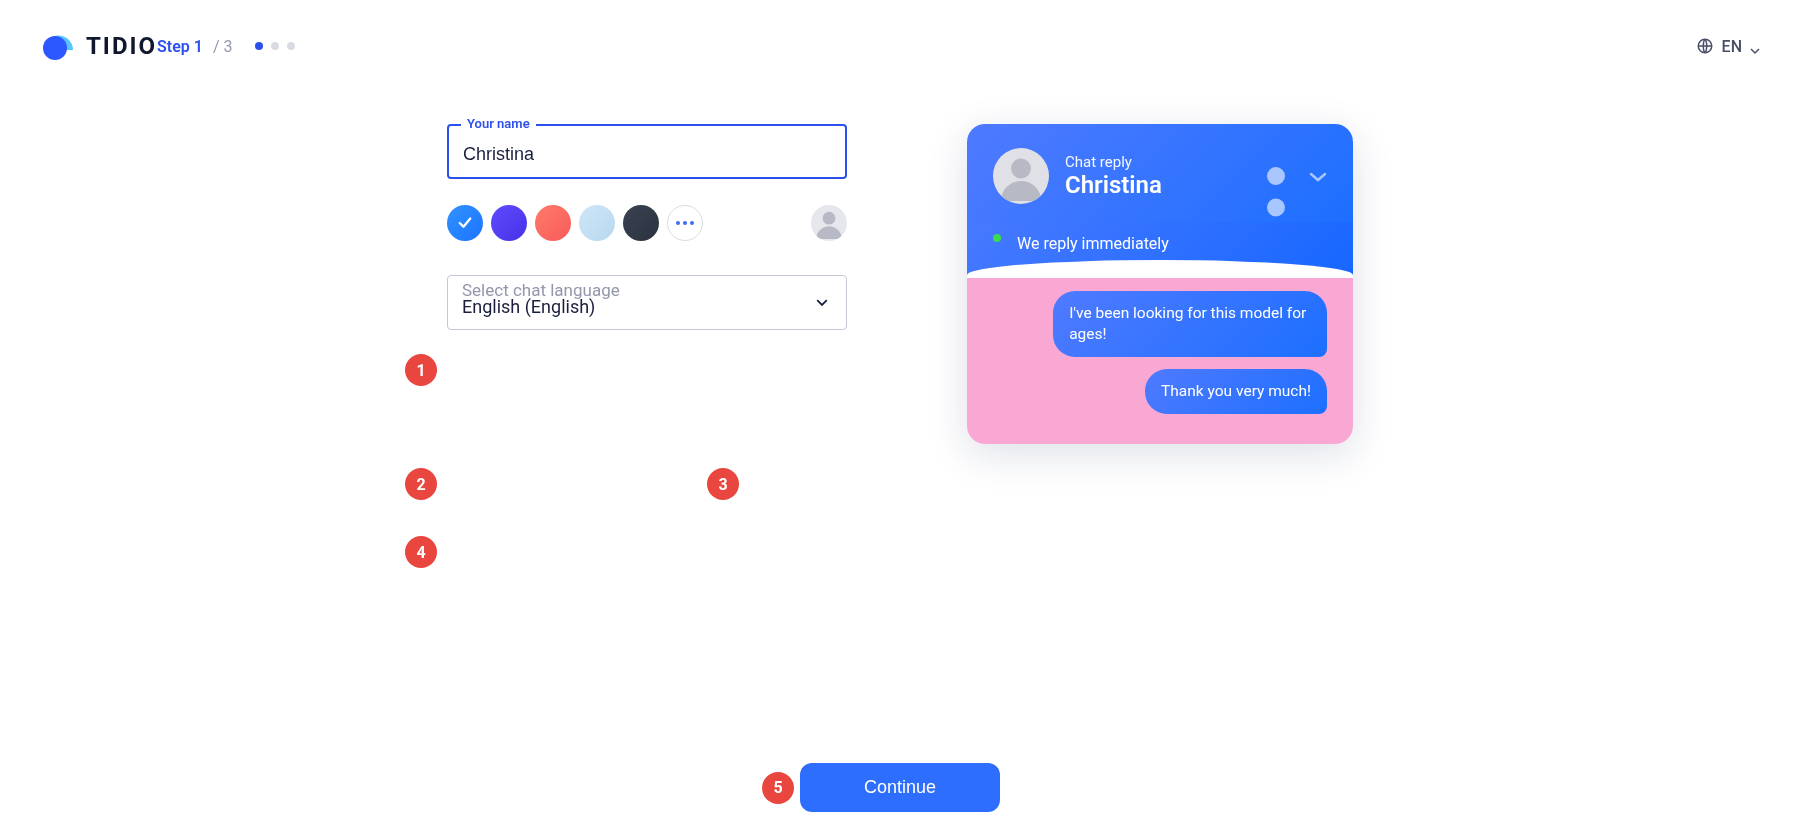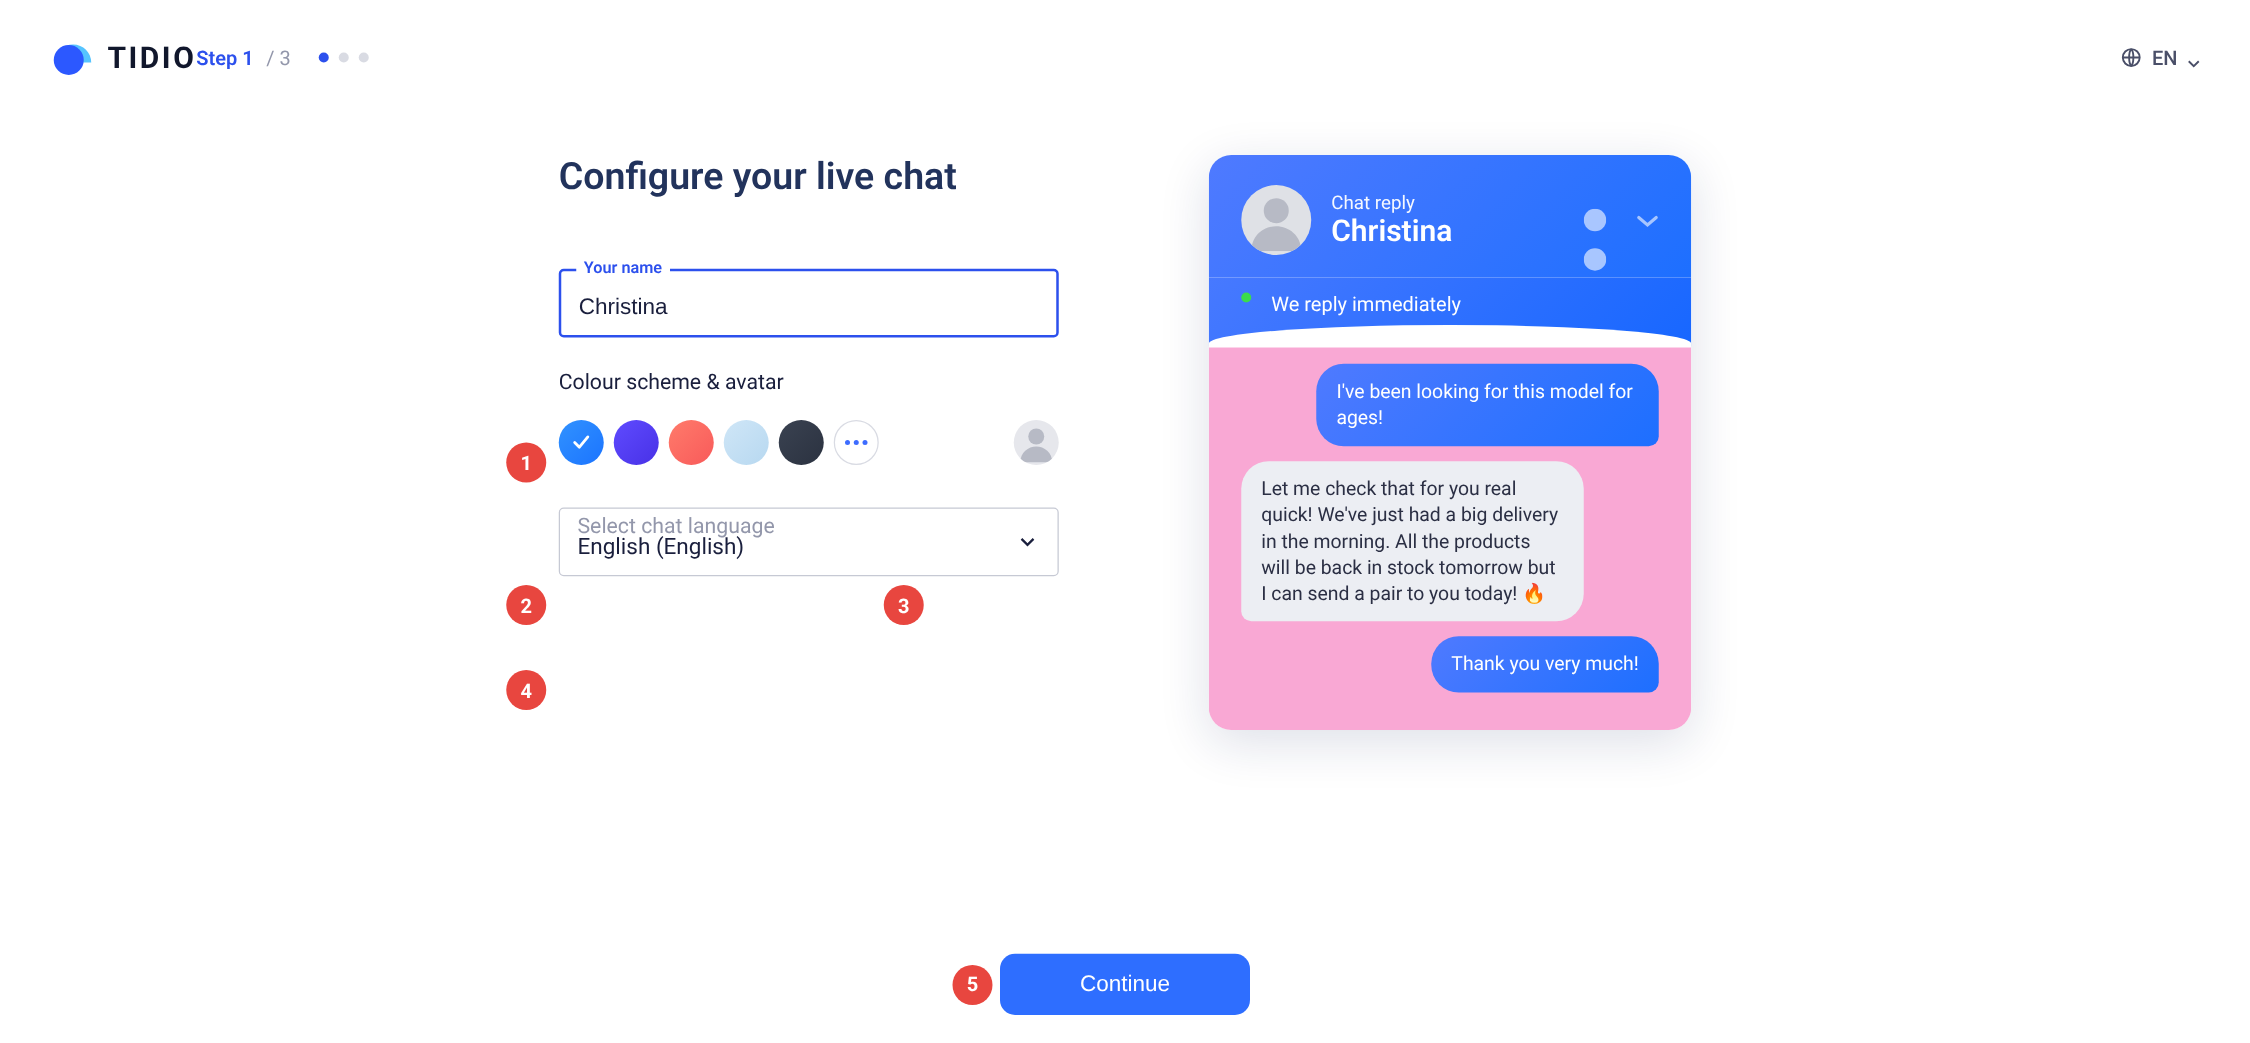--- a/index.html
+++ b/index.html
@@ -330,33 +330,31 @@
       <svg viewBox="0 0 10 10">
           <path d="M1 3l4 4 4-4" fill="none" stroke="#4a4f68" stroke-width="1.5"></path>
         </svg>
     </span>
   </div>
 </div>
 
 <div class="main">
 
   <div class="form-col">
-    <h1 class="h1">Configure your live chat</h1>
 
     <span class="callout callout-1">1</span>
     <span class="callout callout-2">2</span>
     <span class="callout callout-3">3</span>
     <span class="callout callout-4">4</span>
 
     <div class="field-wrap">
       <span class="field-label-float">Your name</span>
       <input class="field-input" type="text" value="Christina" style="">
     </div>
 
-    <div class="section-label">Colour scheme &amp; avatar</div>
 
     <div class="color-row">
       <div class="swatch selected" style="background:linear-gradient(135deg,#3192ff,#1b74ff)">
         <svg viewBox="0 0 24 24">
             <path d="M5 12l5 5 9-11" fill="none" stroke="#fff" stroke-width="3" stroke-linecap="round" stroke-linejoin="round"></path>
           </svg>
       </div>
       <div class="swatch" style="background:linear-gradient(135deg,#5f4bff,#4831e6)"></div>
       <div class="swatch" style="background:linear-gradient(135deg,#ff7b6b,#f85a5a)"></div>
       <div class="swatch" style="background:linear-gradient(135deg,#cfe6f7,#b7d8f0)"></div>
@@ -415,21 +413,20 @@
         </div>
       </div>
 
       <div class="chat-status-row">
         <span class="status-dot"></span>
         <span>We reply immediately</span>
       </div>
 
       <div class="chat-body">
         <div class="msg user">I've been looking for this model for ages!</div>
-        <div class="msg agent">Let me check that for you real quick! We've just had a big delivery in the morning. All the products will be back in stock tomorrow but I can send a pair to you today! 🔥</div>
         <div class="msg user">Thank you very much!</div>
       </div>
 
     </div>
   </div>
 </div>
 
 <div class="footer">
   <div class="footer-inner">
     <span class="callout-5">5</span>

